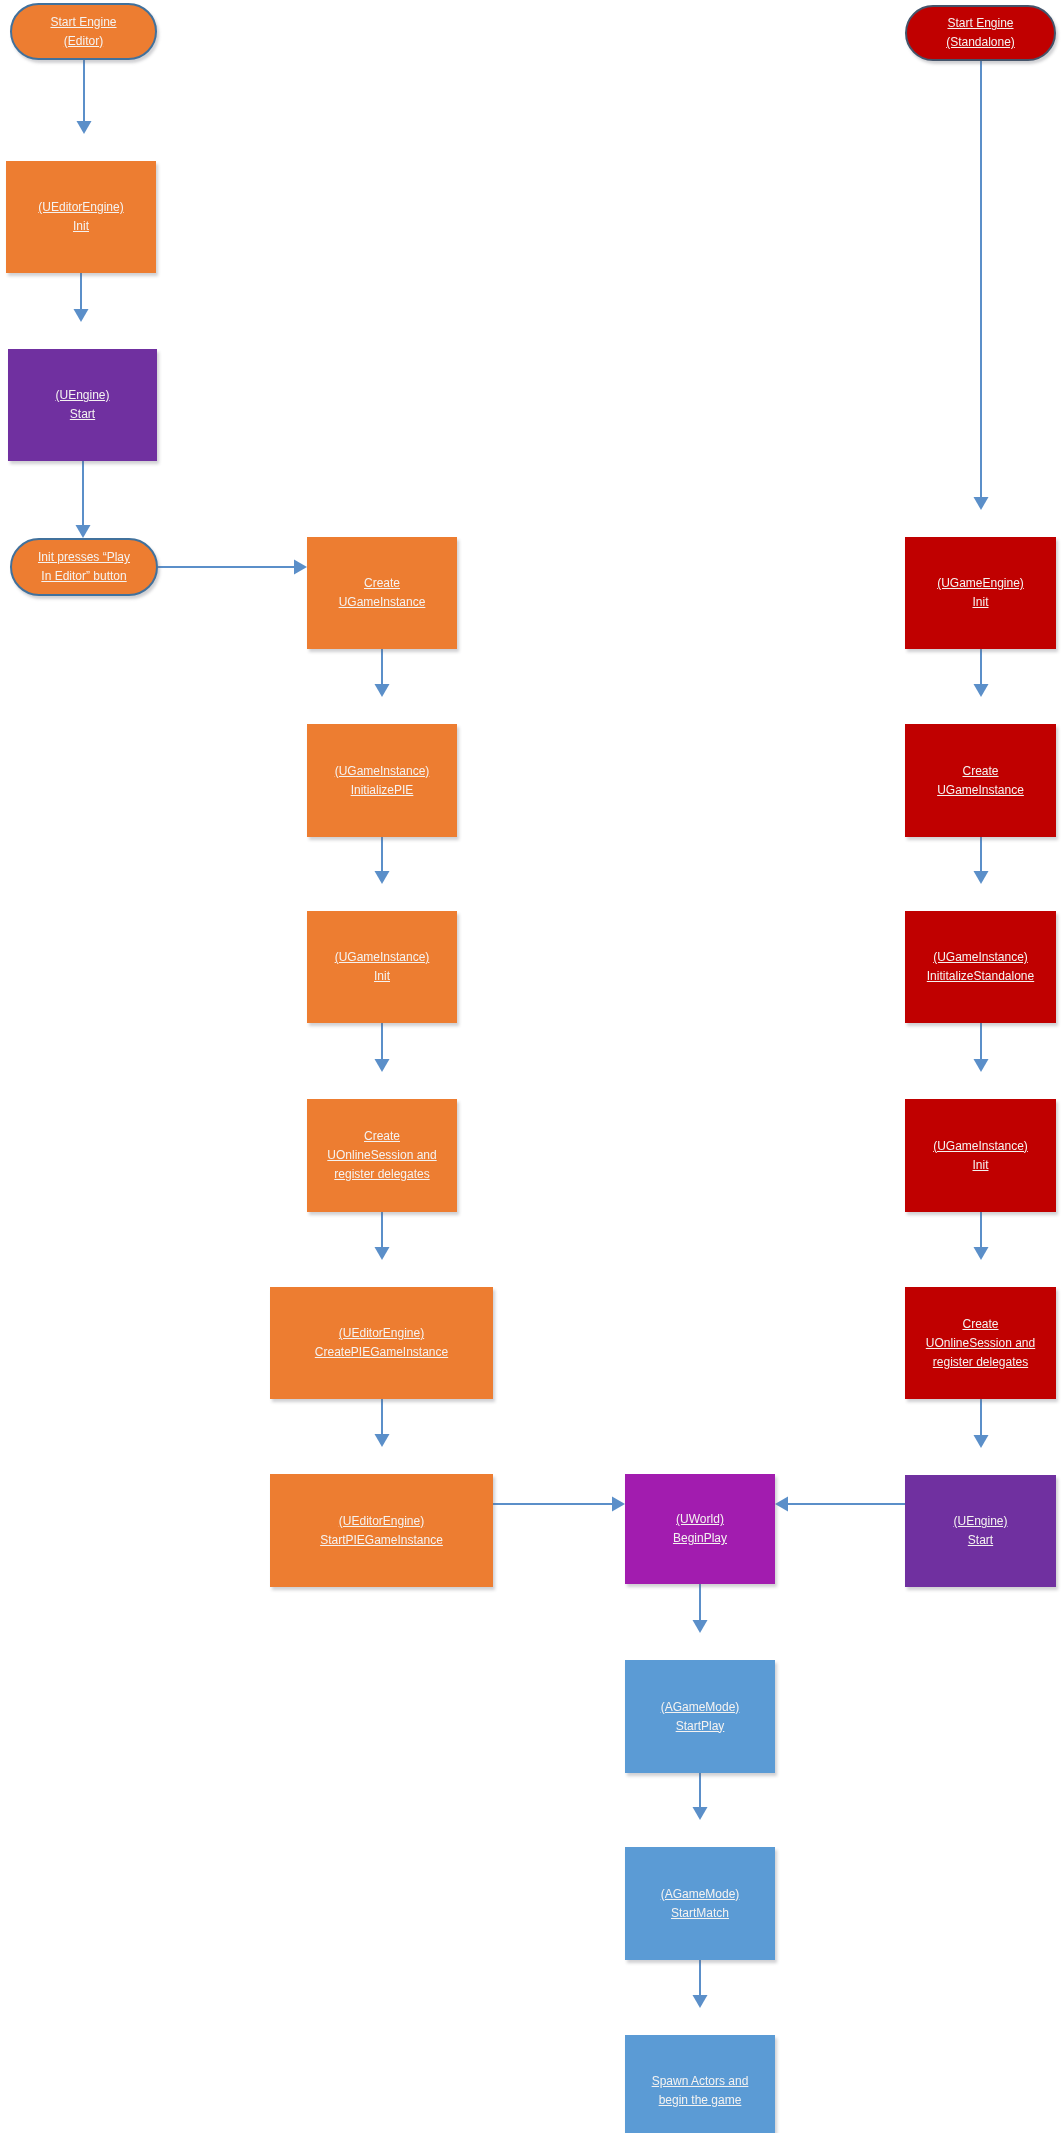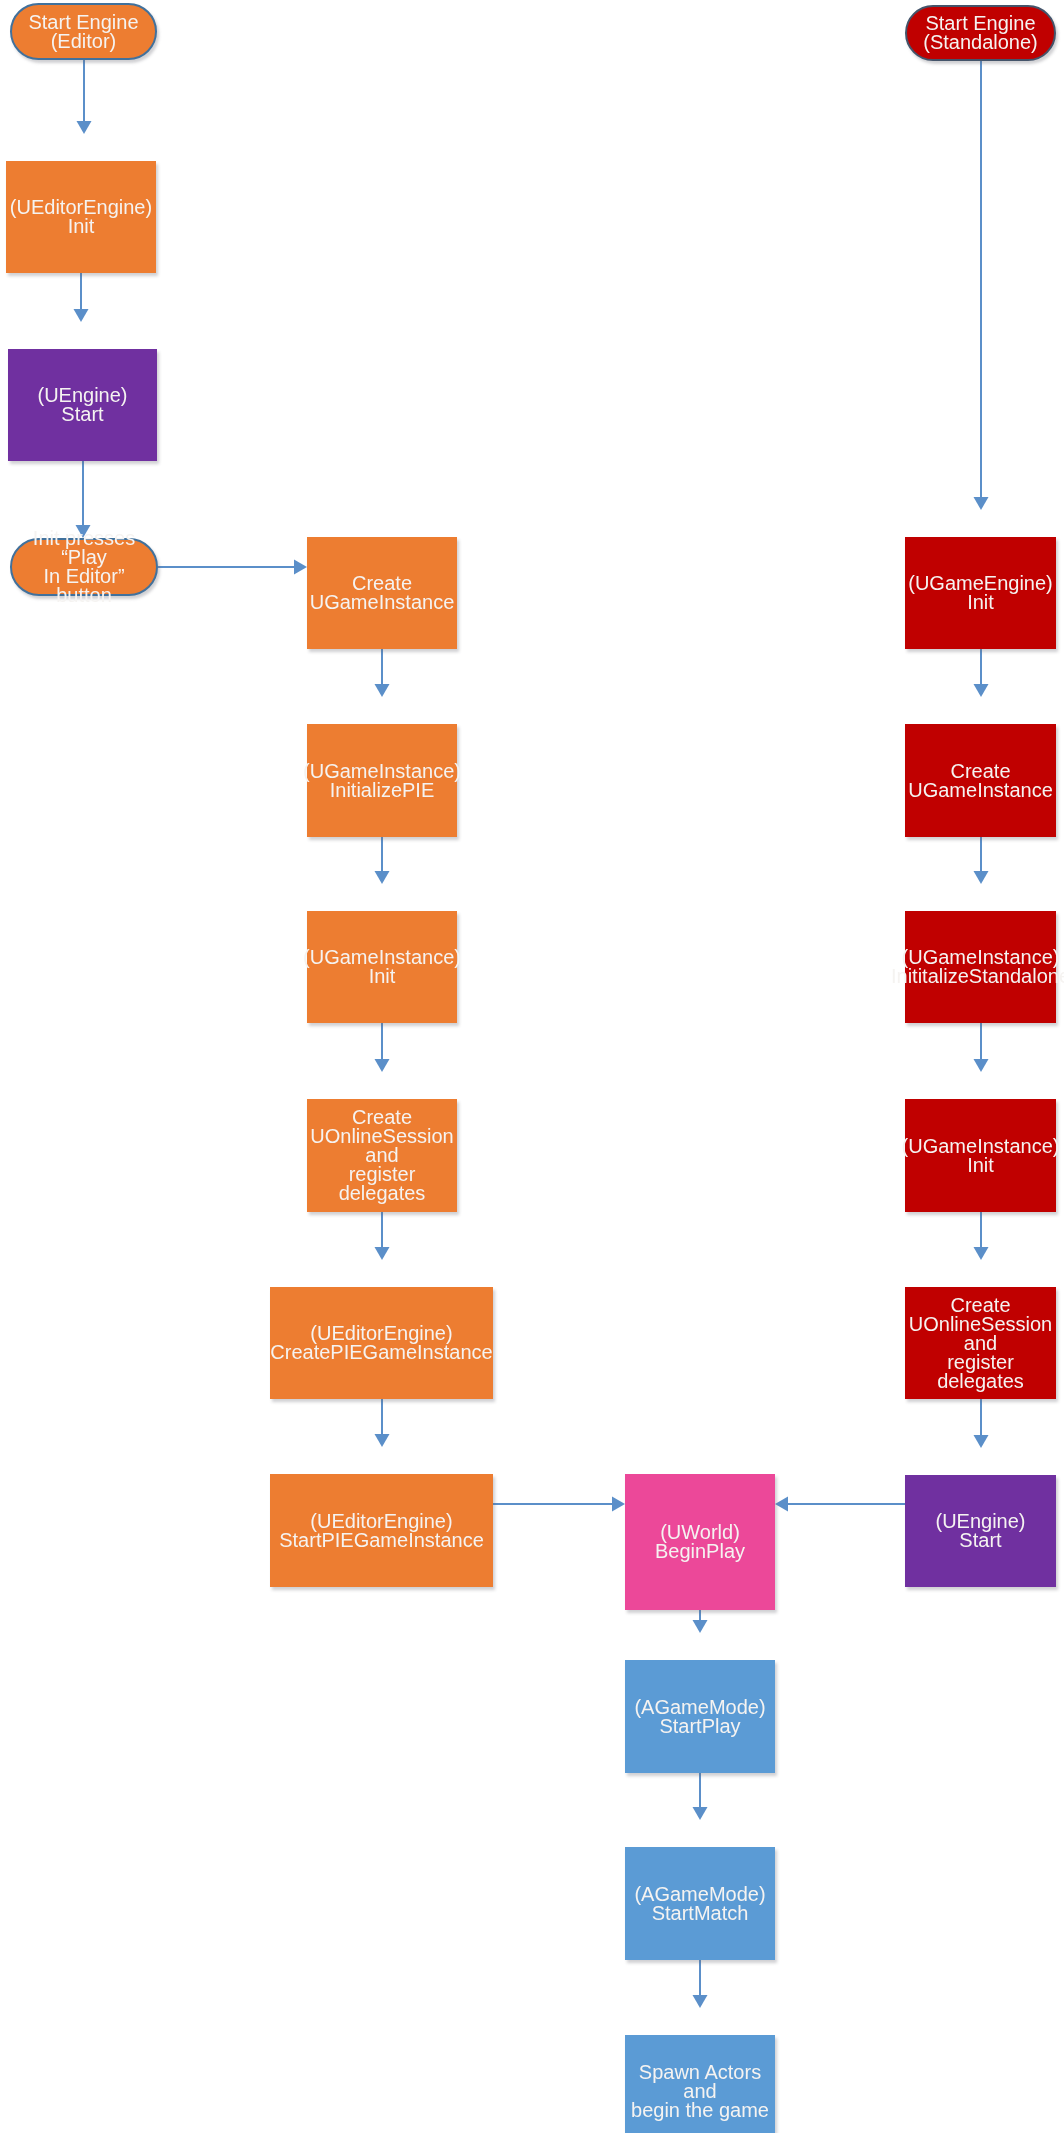--- a/index.html
+++ b/index.html
@@ -23,25 +23,26 @@
     z-index: 1;
   }
   .node {
     position: absolute;
     z-index: 2;
     display: flex;
     align-items: center;
     justify-content: center;
     text-align: center;
     color: #f5f3f1;
-    font-size: 20px;
+    font-size: 12px;
     line-height: 19px;
     white-space: pre-line;
     box-sizing: border-box;
     box-shadow: 2px 3px 3px rgba(100,100,110,0.30);
+    text-decoration: underline;
   }
   .node.rect {
     border: none;
     margin-top: 27px;
   }
   .node.oval {
     border-radius: 999px;
     border-style: solid;
     border-width: 2.5px;
   }
@@ -151,21 +152,21 @@
 InitializePIE</span></div>
     <div class="node rect" style="left: 307px; top: 884px; width: 150px; height: 112px; background: rgb(237, 125, 49); color: rgb(245, 243, 241);"><span class="label">(UGameInstance)
 Init</span></div>
     <div class="node rect" style="left: 307px; top: 1072px; width: 150px; height: 113px; background: rgb(237, 125, 49); color: rgb(245, 243, 241);"><span class="label">Create
 UOnlineSession and
 register delegates</span></div>
     <div class="node rect" style="left: 270px; top: 1260px; width: 223px; height: 112px; background: rgb(237, 125, 49); color: rgb(245, 243, 241);"><span class="label">(UEditorEngine)
 CreatePIEGameInstance</span></div>
     <div class="node rect" style="left: 270px; top: 1447px; width: 223px; height: 113px; background: rgb(237, 125, 49); color: rgb(245, 243, 241);"><span class="label">(UEditorEngine)
 StartPIEGameInstance</span></div>
-    <div class="node rect" style="left: 625px; top: 1447px; width: 150px; height: 136px; background: #ec4899; color: rgb(245, 243, 241);"><span class="label">(UWorld)
+    <div class="node rect" style="left: 625px; top: 1447px; width: 150px; height: 110px; background: #a21caf; color: rgb(245, 243, 241);"><span class="label">(UWorld)
 BeginPlay</span></div>
     <div class="node rect" style="left: 625px; top: 1633px; width: 150px; height: 113px; background: rgb(91, 155, 213); color: rgb(245, 243, 241);"><span class="label">(AGameMode)
 StartPlay</span></div>
     <div class="node rect" style="left: 625px; top: 1820px; width: 150px; height: 113px; background: rgb(91, 155, 213); color: rgb(245, 243, 241);"><span class="label">(AGameMode)
 StartMatch</span></div>
     <div class="node rect" style="left: 625px; top: 2008px; width: 150px; height: 112px; background: rgb(91, 155, 213); color: rgb(245, 243, 241);"><span class="label">Spawn Actors and
 begin the game</span></div>
     <div class="node oval" style="left: 905px; top: 5px; width: 151px; height: 56px; background: rgb(192, 0, 0); color: rgb(245, 243, 241); border-color: rgb(68, 84, 106);"><span class="label">Start Engine
 (Standalone)</span></div>
     <div class="node rect" style="left: 905px; top: 510px; width: 151px; height: 112px; background: rgb(192, 0, 0); color: rgb(245, 243, 241);"><span class="label">(UGameEngine)

